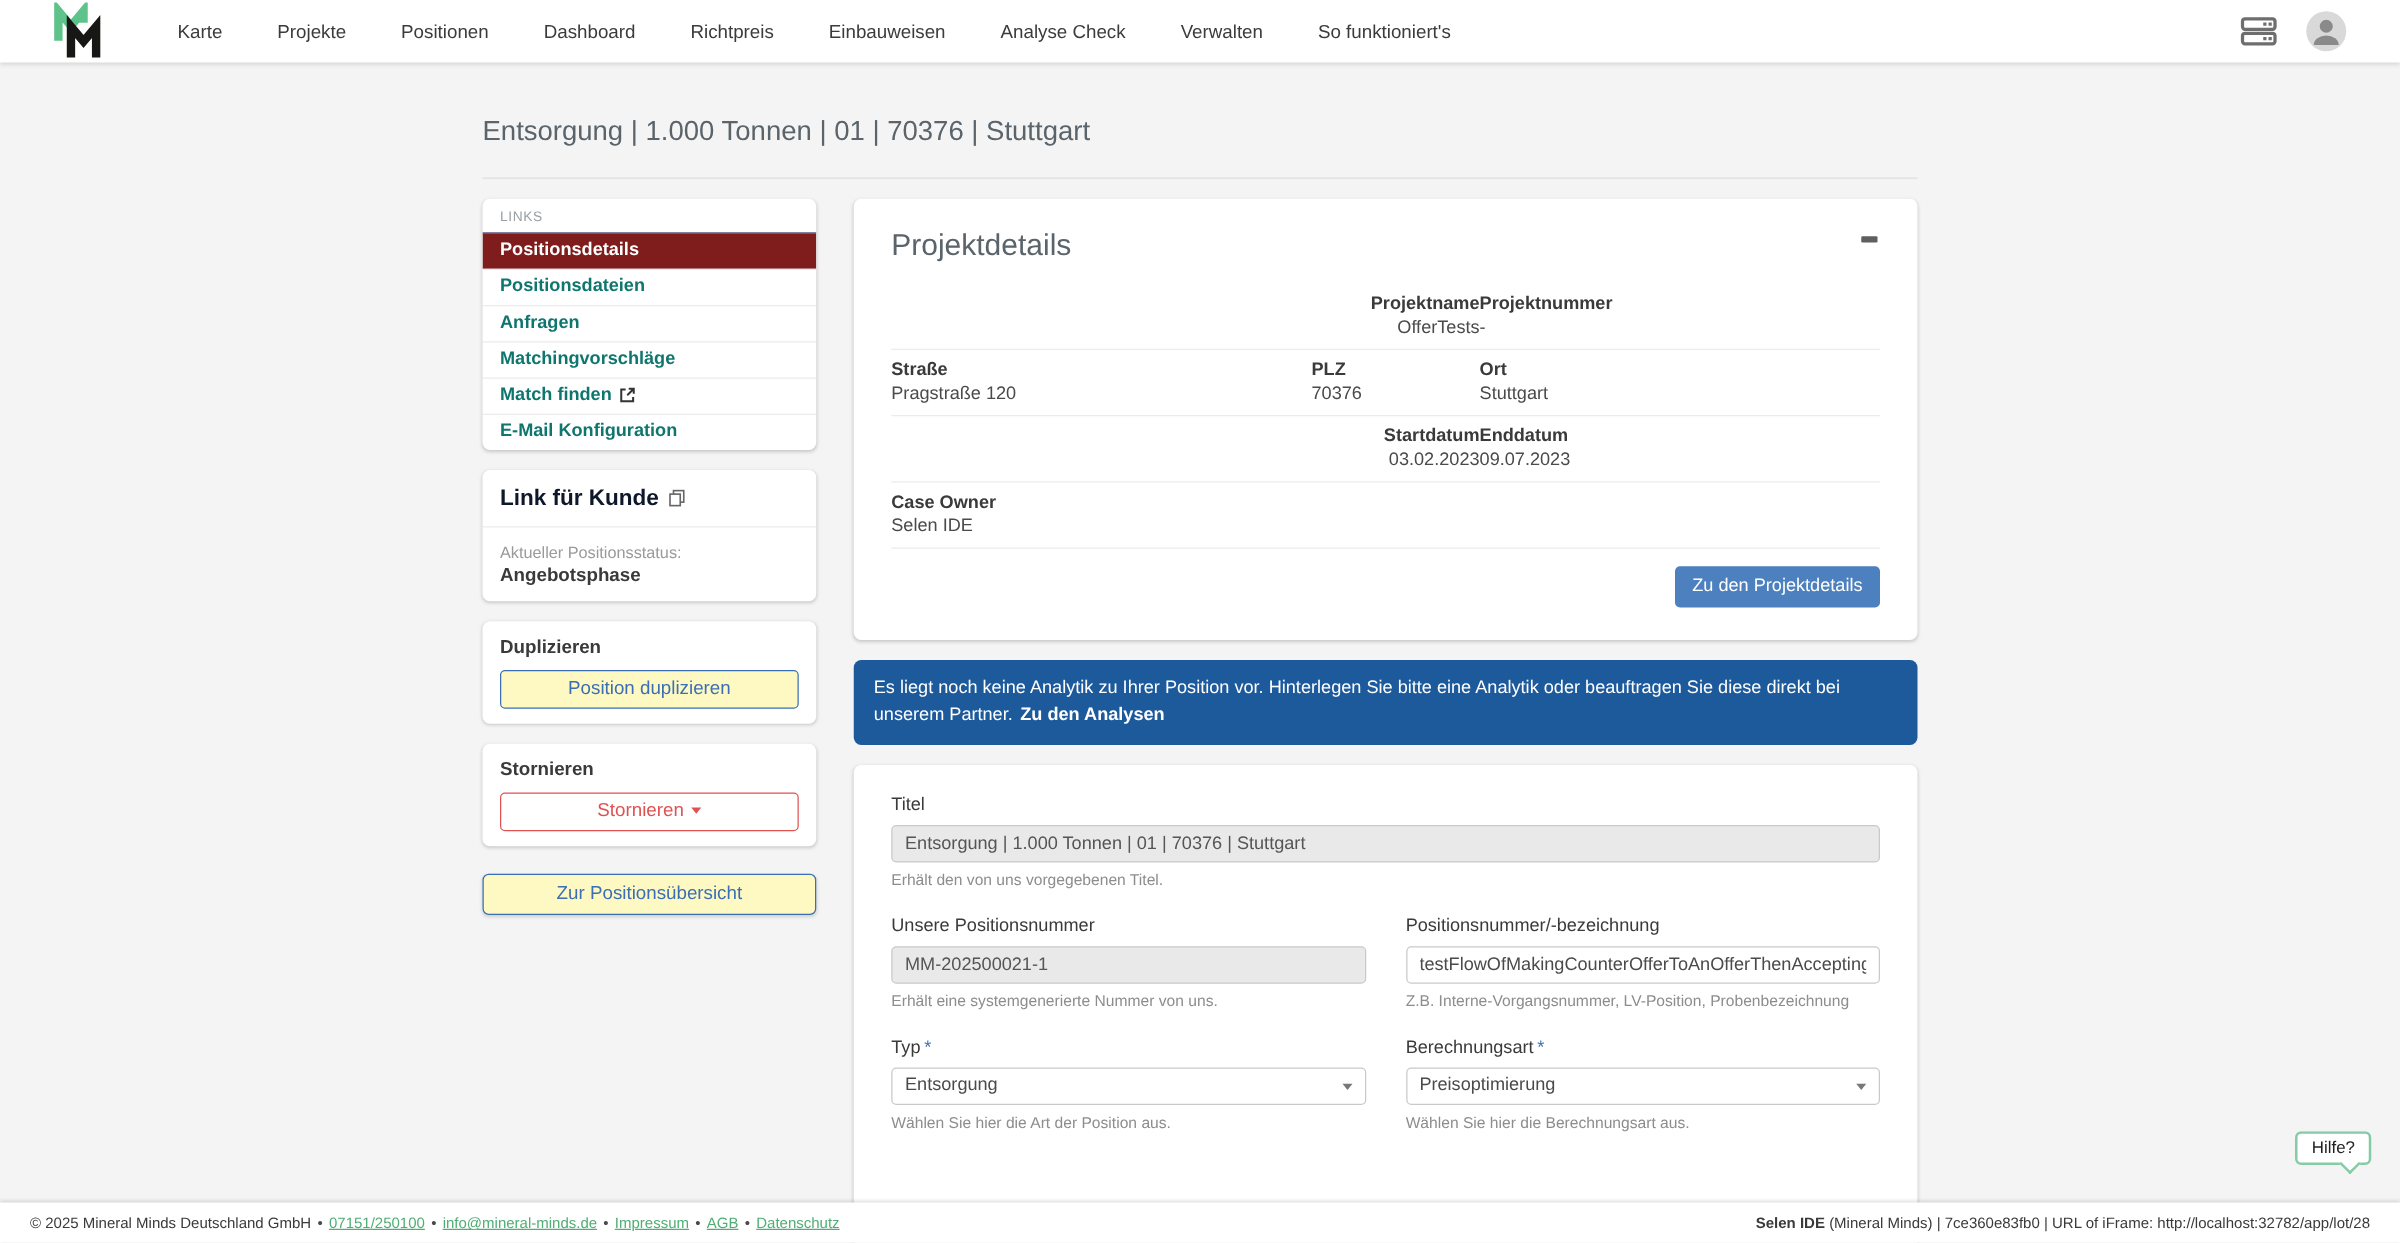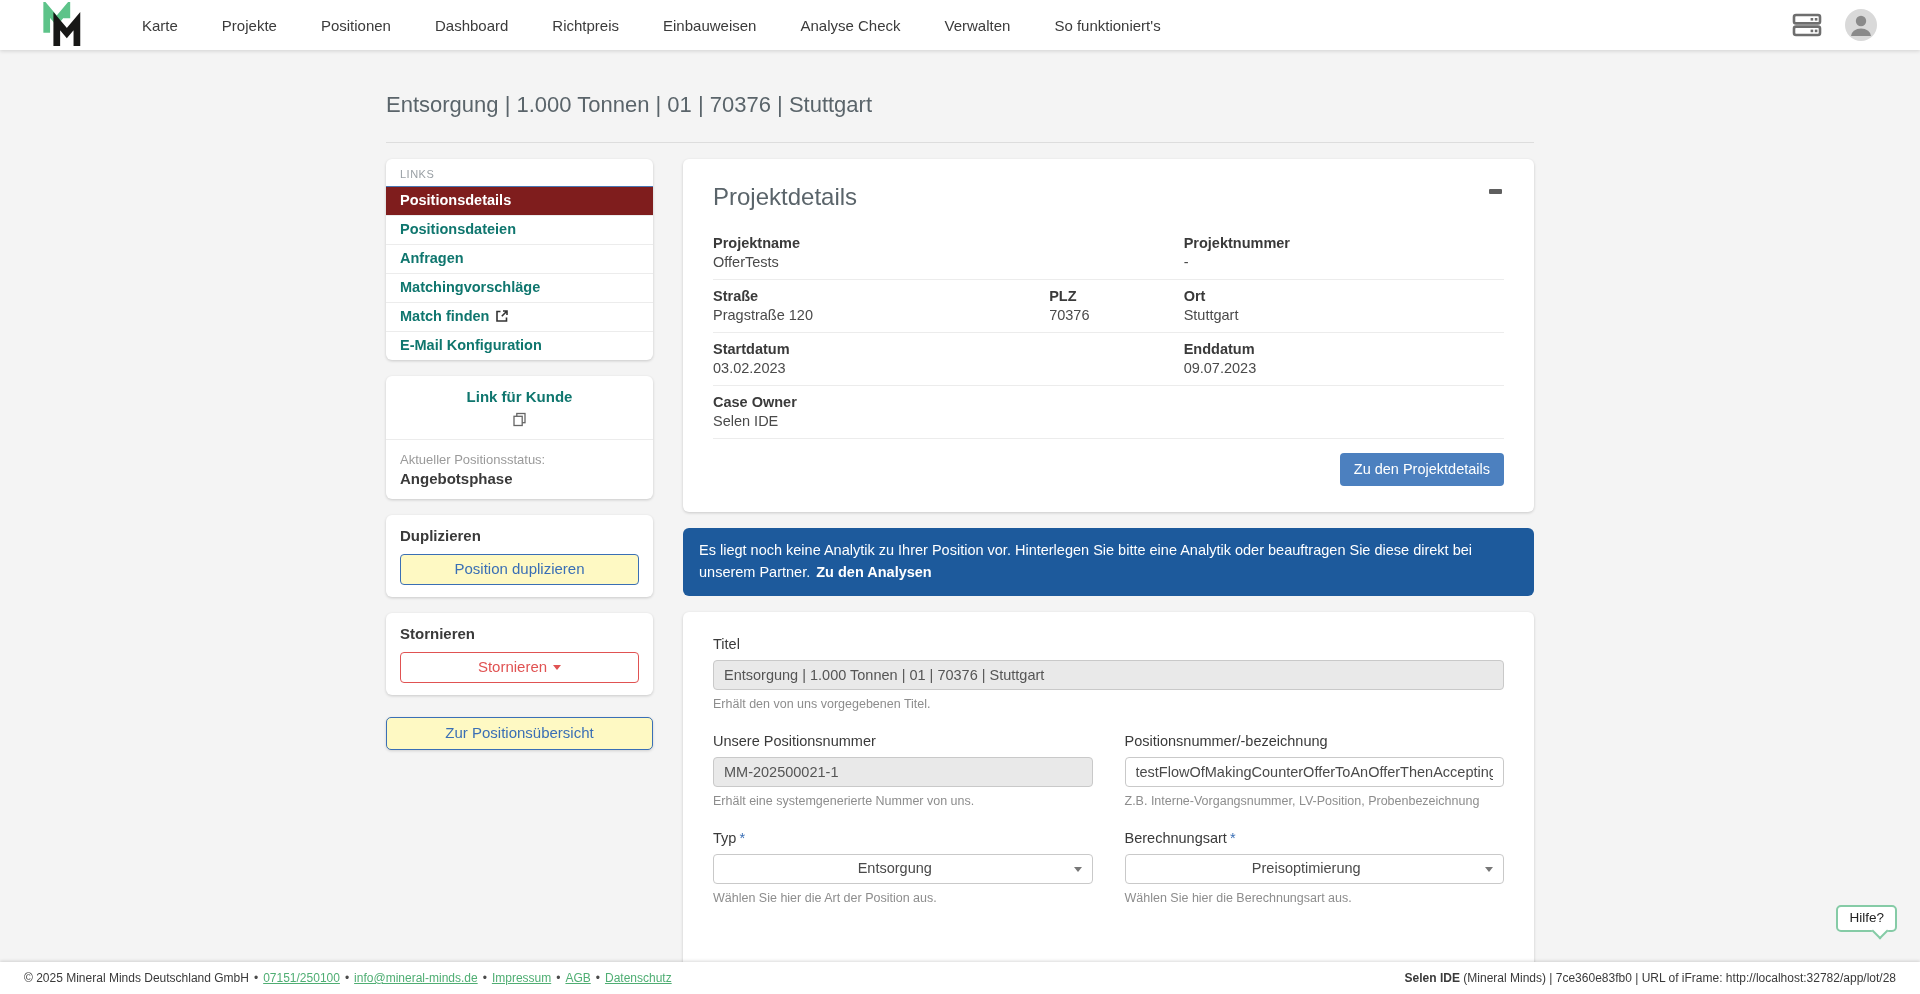--- a/index.html
+++ b/index.html
@@ -34,42 +34,42 @@
     background:#fff; border-radius:6px; box-shadow:0 1px 3px rgba(0,0,0,.18);
     margin-bottom:16px; overflow:hidden;
   }
   .links-header { font-size:11px; color:#9aa0a5; padding:9px 14px 6px; letter-spacing:.5px; }
   .side-item {
     padding:5px 14px 7px; font-size:14.5px; font-weight:700; color:#0f766e;
     border-top:1px solid #ececec; cursor:pointer; display:flex; align-items:center; gap:6px;
   }
   .side-item.active { background:#7f1d1d; color:#fff; border-top-color:#4a77b4; }
   .panel-pad { padding:12px 14px; }
-  .customer-link { color:#0f766e; font-weight:700; font-size:15px; cursor:pointer; display:flex; align-items:center; gap:7px;flex-direction:column; }
+  .customer-link { color:#0f172a; font-weight:700; font-size:18px; cursor:pointer; display:flex; align-items:center; gap:7px; }
   .inner-divider { border-top:1px solid #ececec; margin:12px -14px; }
   .status-label { font-size:13px; color:#9a9a9a; }
   .status-value { font-size:15px; font-weight:700; color:#3a3a3a; margin-top:3px; }
   .side-heading { font-size:15px; font-weight:700; color:#3a3a3a; margin-bottom:10px; }
   .btn { border-radius:4px; font-size:15px; font-family:inherit; cursor:pointer; }
   .btn-outline-blue { display:block; width:100%; padding:5px 12px 7px; background:#fef9c3; border:1px solid #3a6fb5; color:#3a6fb5; text-align:center; }
   .btn-outline-red  { display:block; width:100%; padding:5px 12px 7px; background:#fff; border:1px solid #e05252; color:#e05252; text-align:center; }
   .overview-btn { margin-top:22px; box-shadow:0 1px 3px rgba(0,0,0,.15); border-radius:5px; padding:6px 12px 8px; }
   .caret-down { display:inline-block; width:0; height:0; border-left:4px solid transparent; border-right:4px solid transparent; border-top:5px solid #e05252; margin-left:6px; vertical-align:2px; }
 
   
   .card { background:#fff; border-radius:6px; box-shadow:0 1px 3px rgba(0,0,0,.18); padding:24px 30px 26px; }
   .card-head { display:flex; align-items:flex-start; justify-content:space-between; }
   .card-title { font-size:24px; font-weight:400; color:#5a646a; }
   .collapse-btn { cursor:pointer; padding:6px 2px; }
   .collapse-glyph { display:block; width:13px; height:5px; background:#5f5f5f; border-radius:1px; }
   .detail-rows { margin-top:16px; }
   .detail-row { display:flex; padding:8px 0 9px; border-bottom:1px solid #ececec; }
   .cell-label { font-size:14.5px; font-weight:700; color:#3a3a3a; }
   .cell-value { font-size:14.5px; color:#4a4a4a; margin-top:3px; }
-  .w60 { width:59.5%; } .w42 { width:42.5%; } .w17 { width:17%; } .grow { flex:1; }
+  .w60 { width:59.5%;text-align:right; } .w42 { width:42.5%; } .w17 { width:17%; } .grow { flex:1; }
   .card-footer { padding-top:14px; text-align:right; }
   .btn-primary { background:#4c80bf; color:#fff; border:none; border-radius:4px; padding:8px 14px 9px; font-size:14.5px; }
 
   
   .banner {
     margin-top:16px; background:#1d5a9c; color:#fff; border-radius:6px;
     padding:12px 16px; font-size:14.5px; line-height:1.5;
   }
   .banner-link { font-weight:700; color:#fff; cursor:pointer; margin-left:6px;text-align:center; }
 
@@ -82,21 +82,21 @@
     width:100%; height:30px; border:1px solid #c9c9c9; border-radius:4px;
     padding:0 10px; font-size:14.5px; color:#4a4a4a; background:#fff; font-family:inherit;
   }
   .text-input:disabled { background:#e9e9e9; color:#555; }
   .help { font-size:12.5px; color:#8d8d8d; margin-top:7px; }
   .form-row { display:flex; gap:32px; }
   .form-col { flex:1; min-width:0; }
   .select-box {
     position:relative; height:30px; border:1px solid #c9c9c9; border-radius:4px;
     background:#fff; font-size:14.5px; color:#4a4a4a; padding:5px 26px 12px 10px; cursor:pointer;
-    white-space:nowrap; overflow:hidden;text-align:center;
+    white-space:nowrap; overflow:hidden;
   }
   .select-caret {
     position:absolute; right:10px; top:50%; margin-top:-2px; width:0; height:0;
     border-left:4px solid transparent; border-right:4px solid transparent; border-top:5px solid #777;
   }
 
   
   .help-bubble {
     position:fixed; right:23px; bottom:62px; background:#fff;
     border:2px solid #85cba6; border-radius:5px; padding:3px 11px 5px;

